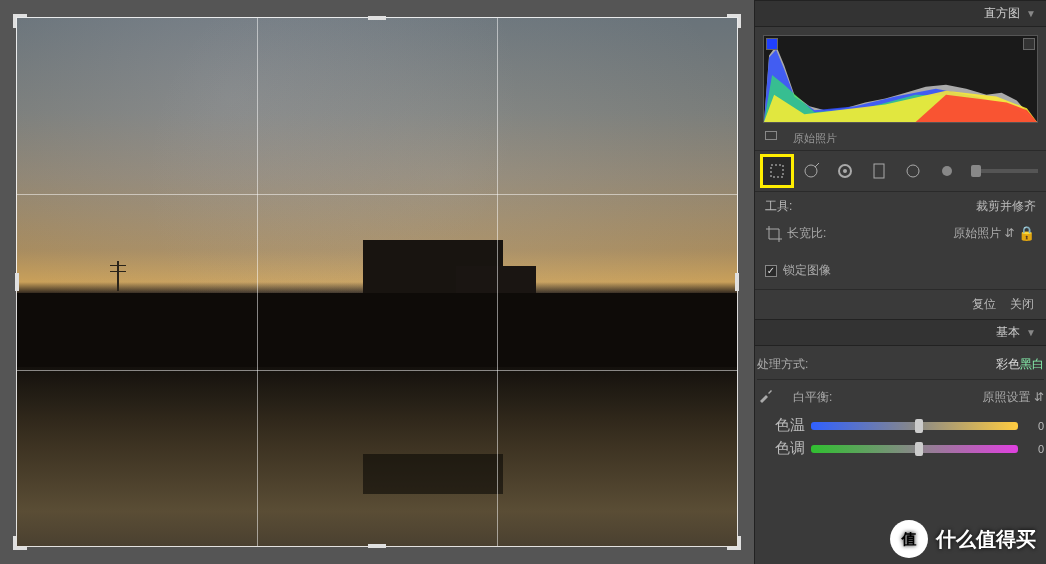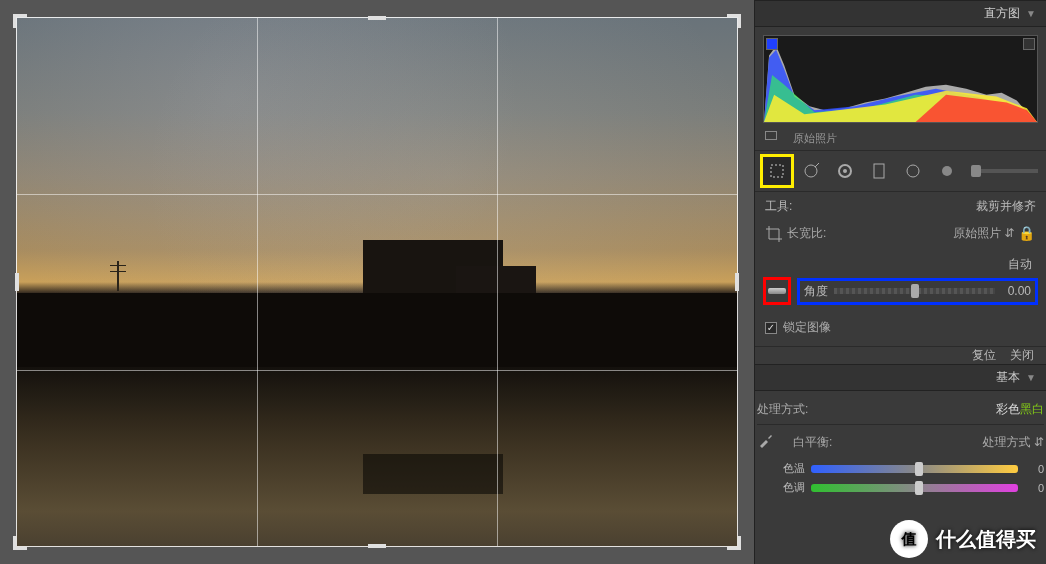--- a/index.html
+++ b/index.html
@@ -69,33 +69,33 @@
 .level-inner { width: 18px; height: 6px; background: linear-gradient(#ccc,#888); border-radius: 2px; }
 .angle-slider-wrap { flex: 1; border: 3px solid #0030ff; padding: 2px 4px; display: flex; align-items: center; gap: 6px; }
 .angle-lbl { color: #bbb; }
 .angle-slider { flex: 1; height: 6px; background: repeating-linear-gradient(90deg,#555 0 3px,#444 3px 6px); position: relative; }
 .angle-slider .thumb { position: absolute; left: 50%; top: -4px; width: 8px; height: 14px; background: #aaa; border-radius: 2px; margin-left: -4px; }
 .angle-val { color: #bbb; min-width: 30px; text-align: right; }
 
 .check-row { display: flex; align-items: center; gap: 6px; padding: 6px 10px 10px; }
 .check { width: 12px; height: 12px; border: 1px solid #888; display: flex; align-items: center; justify-content: center; font-size: 10px; color: #ddd; background: #2a2a2a; }
 
-.btn-row { display: flex; justify-content: flex-end; gap: 14px; padding: 0 12px; border-top: 1px solid #2a2a2a; color: #bbb; }
+.btn-row { display: flex; justify-content: flex-end; gap: 14px; padding: 6px 12px; border-top: 1px solid #2a2a2a; color: #bbb; }
 .link { cursor: pointer; }
 
 .basic { padding: 6px 2px; }
 .treat-row { display: flex; justify-content: space-between; padding: 4px 0 6px; border-bottom: 1px solid #2a2a2a; }
 .treat-opts { display: flex; gap: 0; }
 .treat-opts .active { color: #ddd; }
-.treat-opts .inactive { color: #84cc16; }
+.treat-opts .inactive { color: #86efac; }
 .wb-row { display: flex; align-items: center; justify-content: space-between; padding: 6px 0; gap: 18px; }
 .eyedrop { font-size: 16px; color: #999; }
 
 .slider-row { display: flex; align-items: center; gap: 6px; padding: 2px 0; }
-.slider-row .sl-label { width: 48px; text-align: right; color: #bbb; font-size: 11px; }
+.slider-row .sl-label { width: 48px; text-align: right; color: #bbb; font-size: 15px; }
 .slider-row .sl-val { width: 20px; text-align: right; color: #bbb; font-size: 11px; }
 .gradient-track { flex: 1; height: 8px; border-radius: 3px; position: relative; }
 .gradient-track .thumb { position: absolute; top: -3px; width: 8px; height: 14px; background: #ccc; border-radius: 2px; }
 .temp-grad { background: linear-gradient(90deg,#3060ff,#888 50%,#ffcc40); }
 .tint-grad { background: linear-gradient(90deg,#30c030,#888 50%,#e040e0); }
 
 .watermark { position: absolute; right: 10px; bottom: 6px; display: flex; align-items: center; gap: 8px; color: #fff; font-size: 20px; font-weight: bold; text-shadow: 0 0 4px #000; z-index: 50; }
 .wm-circle { width: 38px; height: 38px; border-radius: 50%; background: #fff; color: #000; display: flex; align-items: center; justify-content: center; font-size: 15px; font-weight: bold; }
 </style>
 </head>
@@ -207,35 +207,20 @@
       </span>
       <span class="label">长宽比:</span>
       <span style="flex:1"></span>
       <span class="value">
         <span>原始照片</span>
         <span>⇵</span>
       </span>
       <span class="lock-icon">🔒</span>
     </div>
 
-    <div class="angle-block">
-      <div class="auto-row"><span class="link">自动</span></div>
-      <div class="angle-row">
-        <div class="level-btn">
-          <div class="level-inner"></div>
-        </div>
-        <div class="angle-slider-wrap">
-          <span class="angle-lbl">角度</span>
-          <div class="angle-slider">
-              <div class="thumb"></div>
-            </div>
-          <span class="angle-val">0.00</span>
-        </div>
-      </div>
-    </div>
 
     <div class="check-row">
       <div class="check">✓</div>
       <span>锁定图像</span>
     </div>
 
     <div class="btn-row">
       <span class="link">复位</span>
       <span class="link">关闭</span>
     </div>
@@ -255,21 +240,21 @@
       </div>
       <div class="wb-row">
         <span class="eyedrop">
           <svg width="18" height="18" viewBox="0 0 18 18">
               <path d="M3 15l6-6 2 2-6 6-2-2zM11 7l3-3 1 1-3 3z" fill="#aaa"></path>
             </svg>
         </span>
         <span>白平衡:</span>
         <span style="flex:1"></span>
         <span class="value">
-          <span>处理方式</span>
+          <span>原照设置</span>
           <span>⇵</span>
         </span>
       </div>
       <div class="slider-row">
         <span class="sl-label">色温</span>
         <div class="gradient-track temp-grad">
             <div class="thumb" style="left:50%"></div>
           </div>
         <span class="sl-val">0</span>
       </div>

